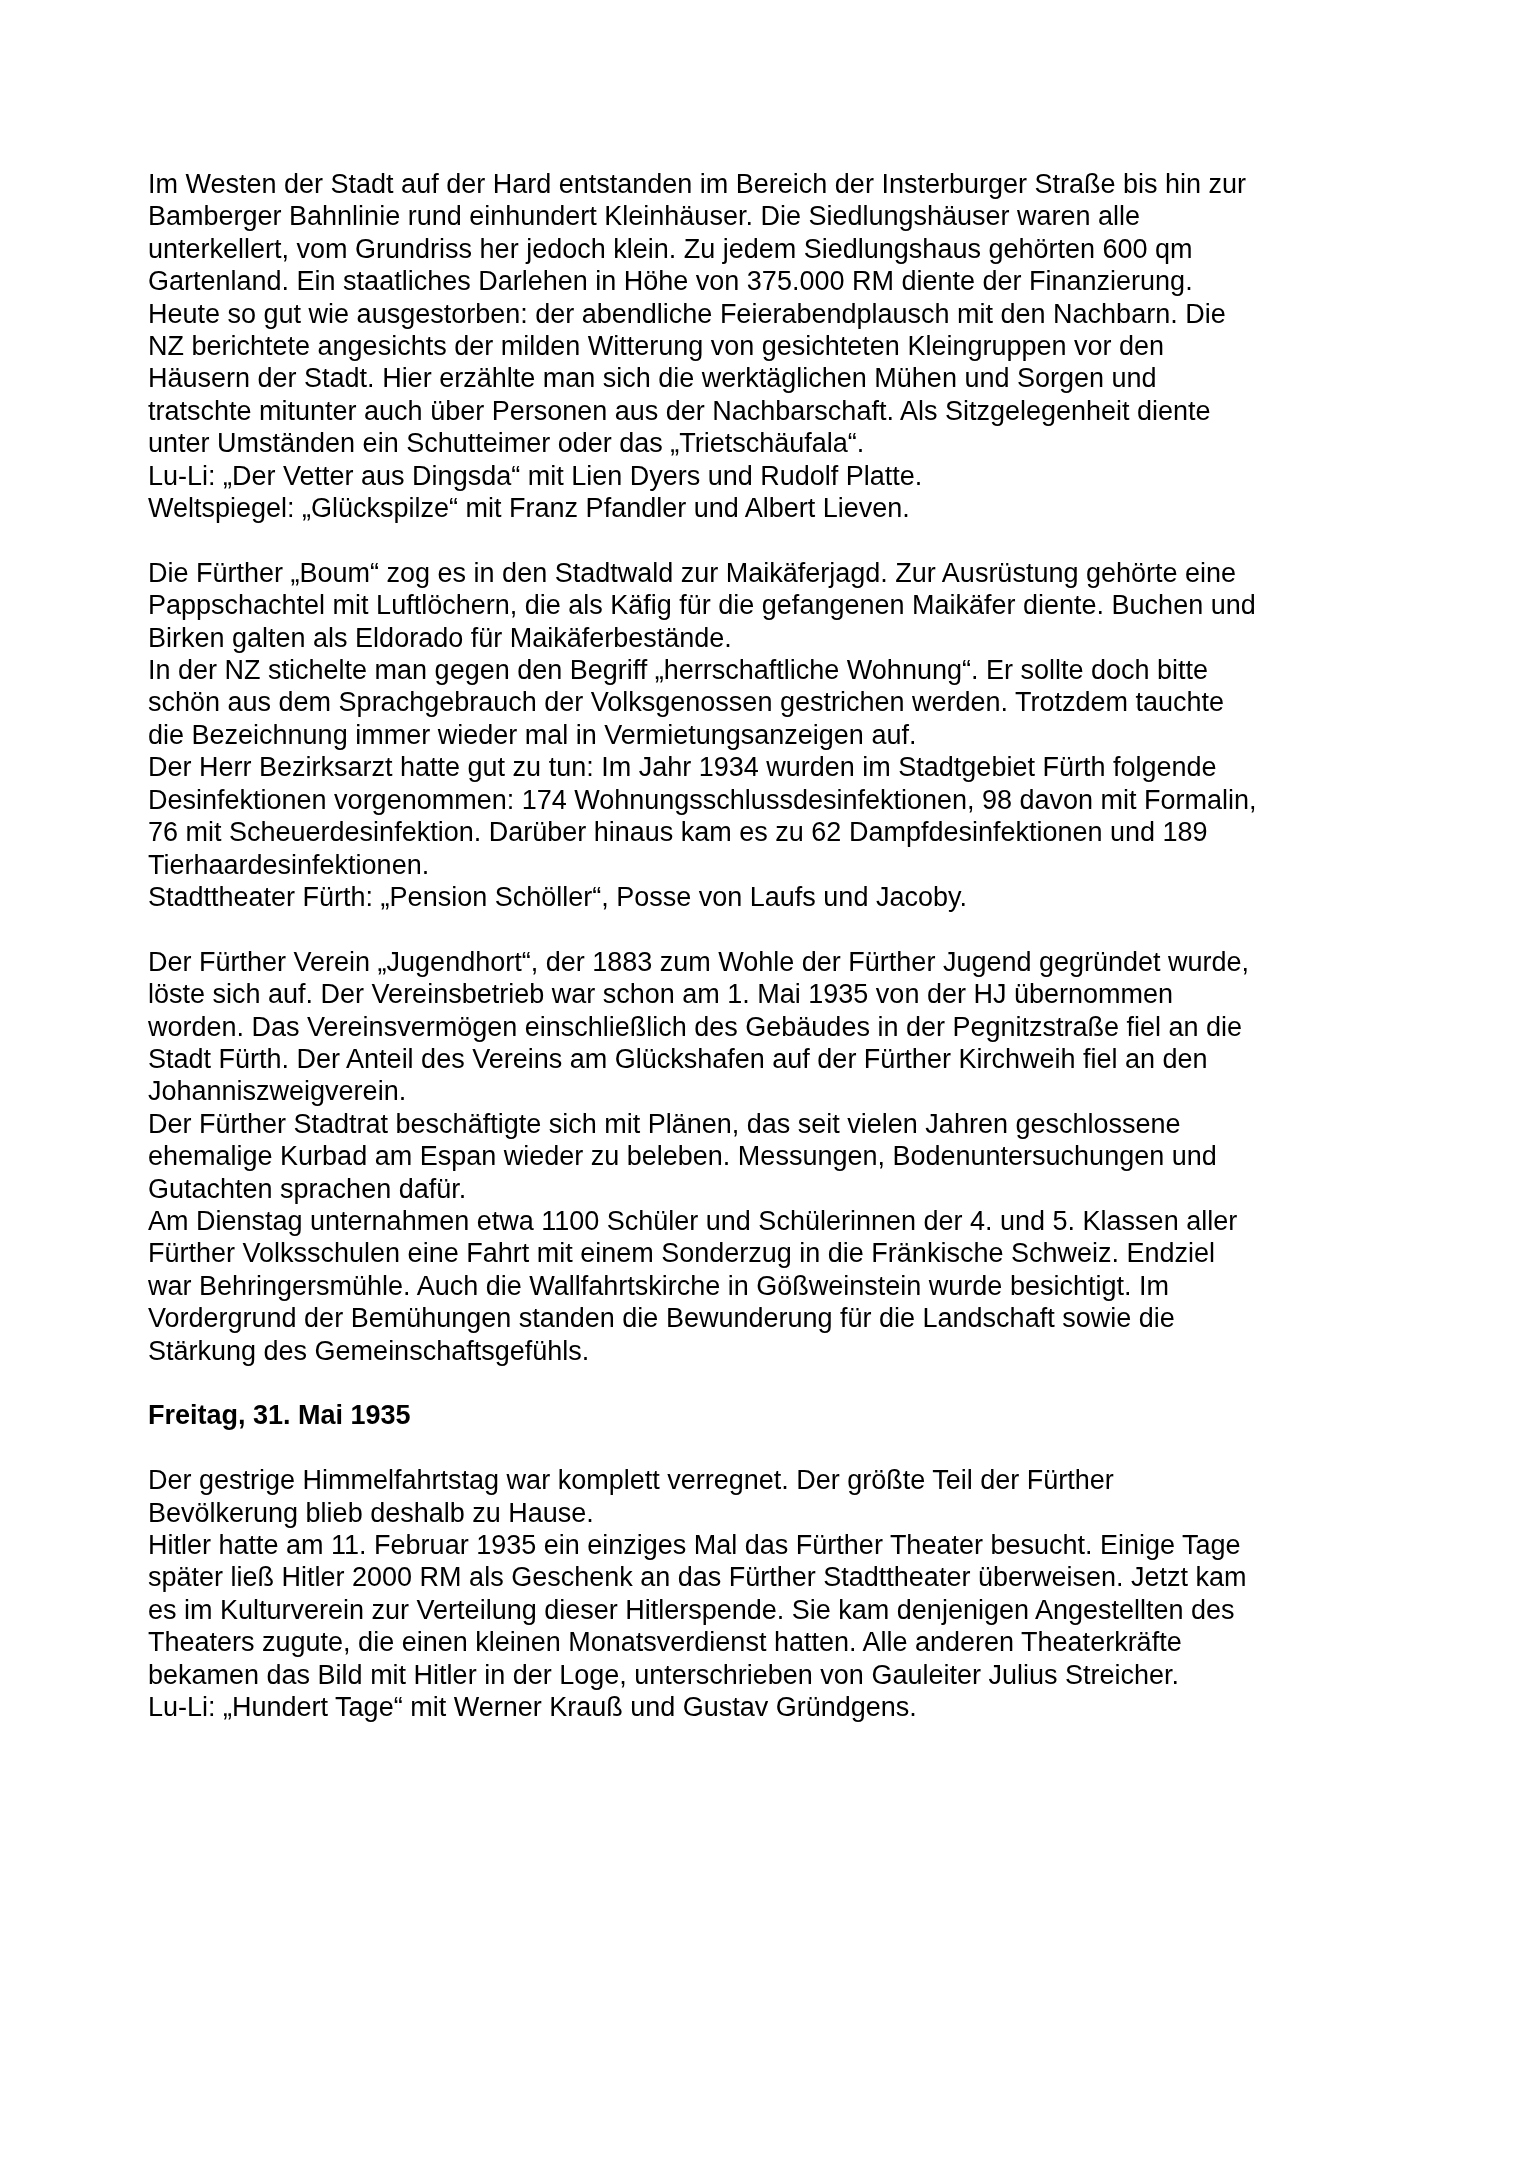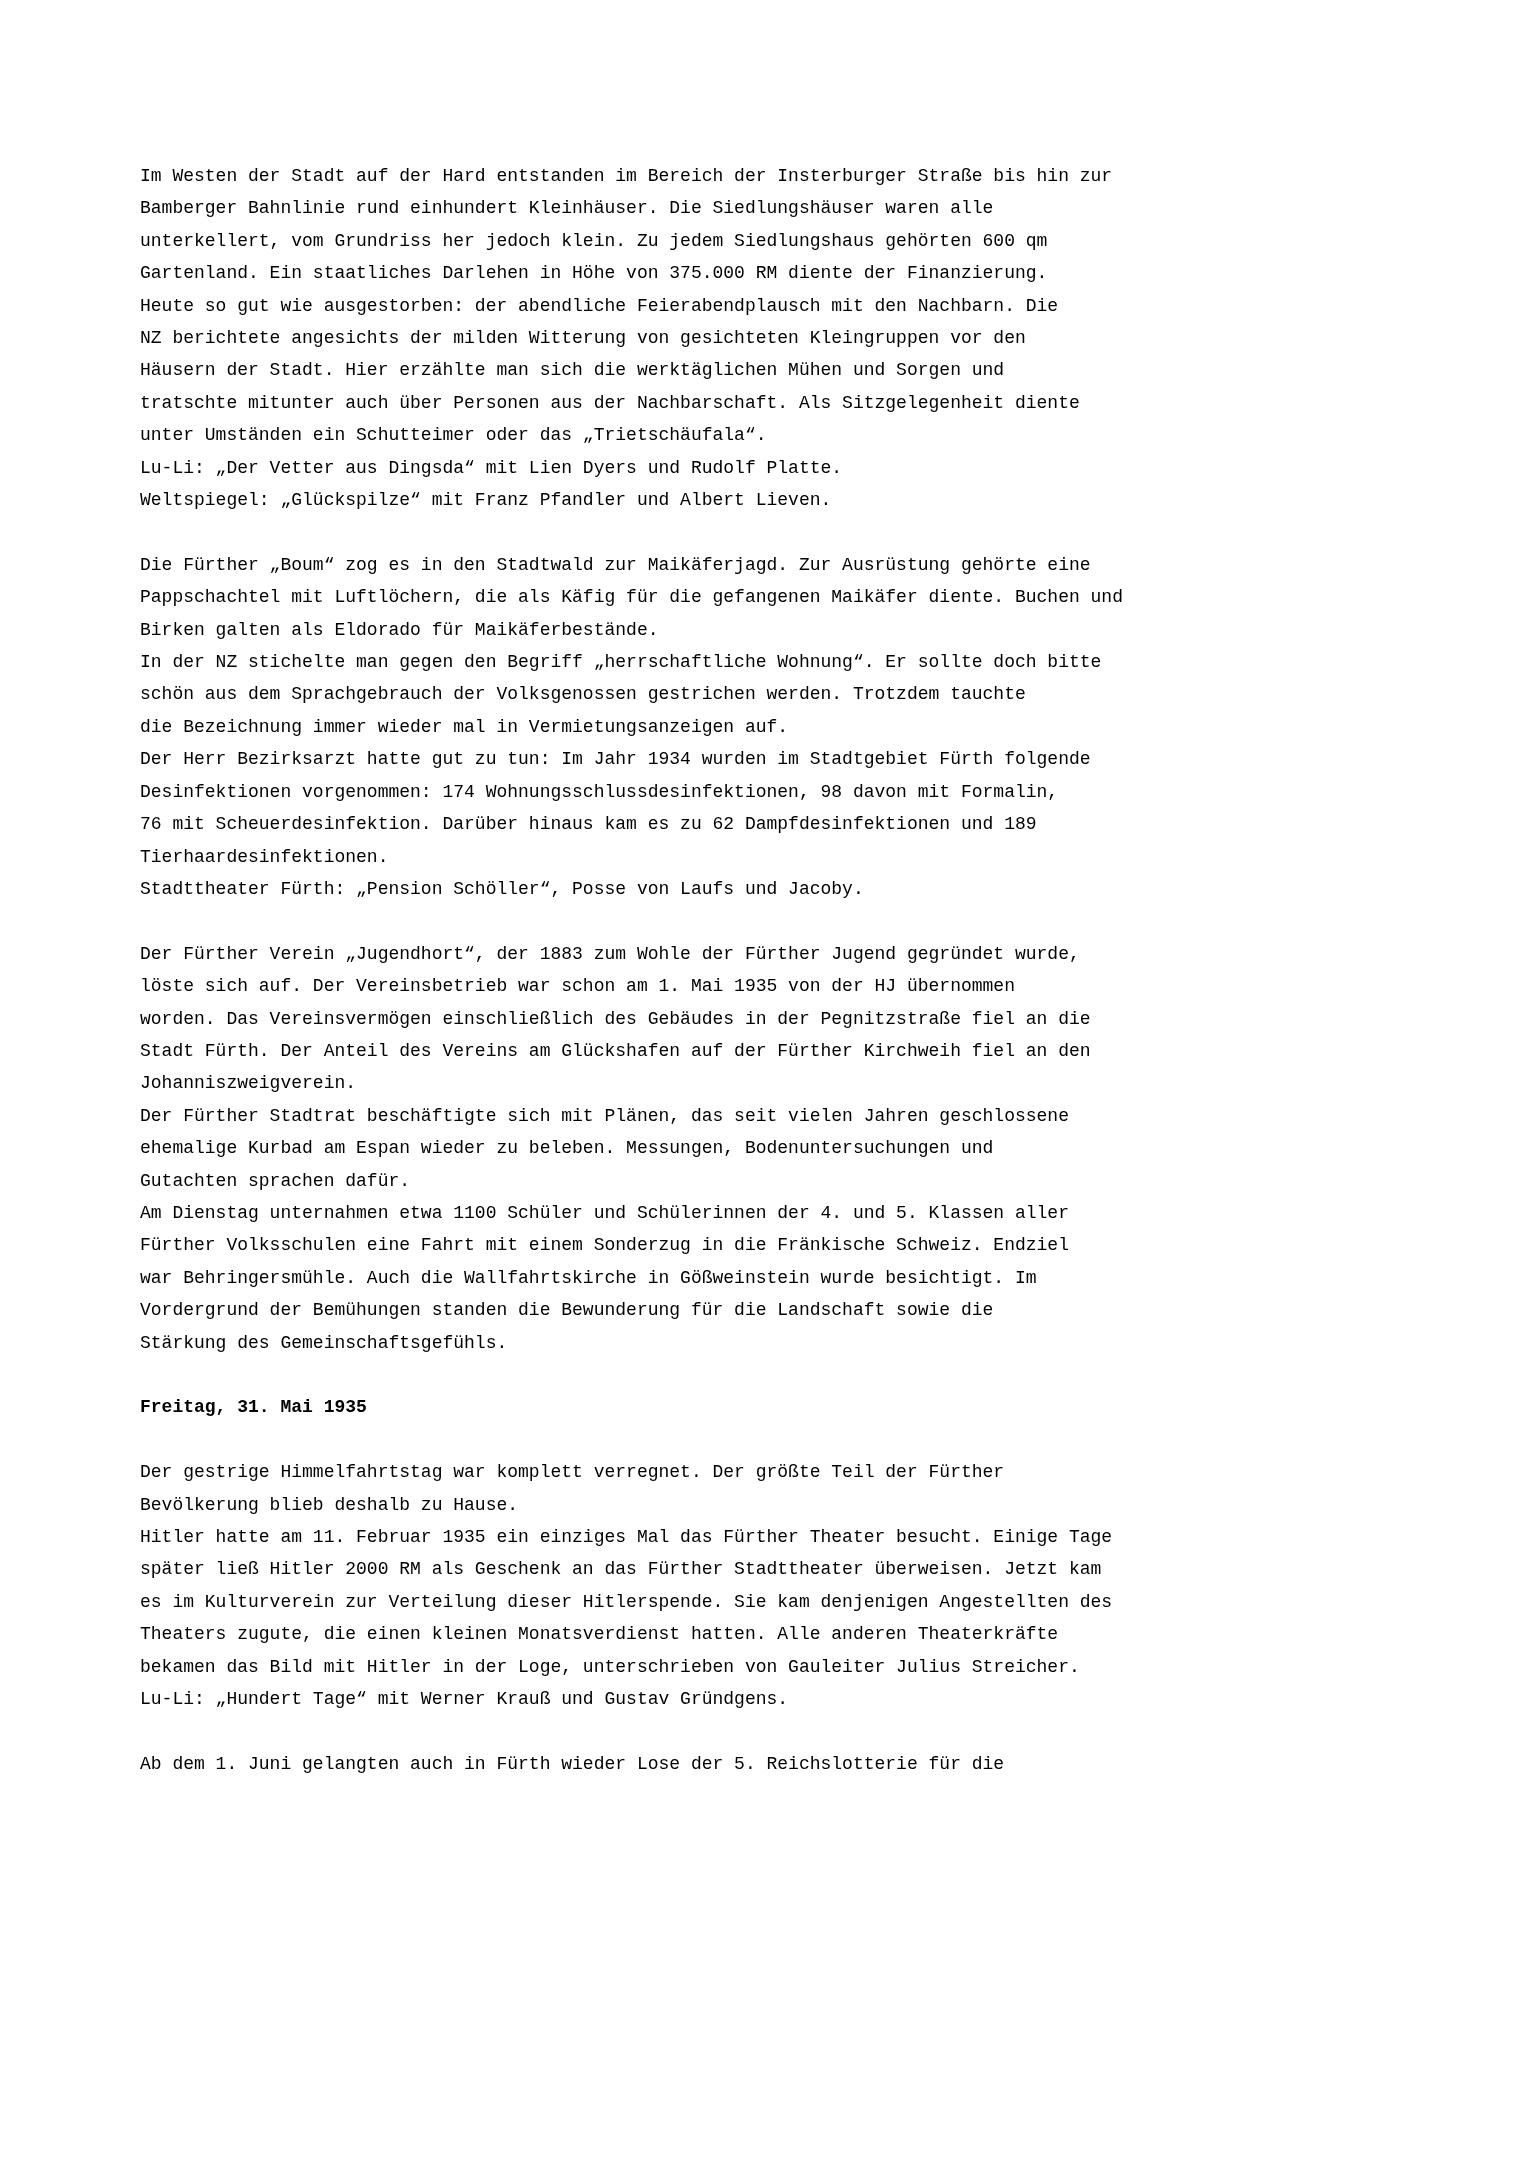--- a/index.html
+++ b/index.html
@@ -15,27 +15,26 @@
   }
   .page {
     box-sizing: border-box;
     width: 1536px;
     height: 2173px;
     padding: 160px 96px 60px 140px;
     overflow: hidden;
     background: #ffffff;
   }
   .block {
-    margin: 0;
-    font-size: 18px;
+    margin: 8px;
+    font-size: 27px;
     line-height: 32.4px;
     white-space: pre;          
     letter-spacing: 0;
     font-weight: normal;
-    font-family: Liberation Mono, monospace;
   }
   .block + .block {
     margin-top: 32.4px;        
   }
   .heading {
     font-weight: bold;
   }
 </style>
 </head>
 <body>
@@ -86,14 +85,13 @@
   <p class="block paragraph">Der gestrige Himmelfahrtstag war komplett verregnet. Der größte Teil der Fürther
 Bevölkerung blieb deshalb zu Hause.
 Hitler hatte am 11. Februar 1935 ein einziges Mal das Fürther Theater besucht. Einige Tage
 später ließ Hitler 2000 RM als Geschenk an das Fürther Stadttheater überweisen. Jetzt kam
 es im Kulturverein zur Verteilung dieser Hitlerspende. Sie kam denjenigen Angestellten des
 Theaters zugute, die einen kleinen Monatsverdienst hatten. Alle anderen Theaterkräfte
 bekamen das Bild mit Hitler in der Loge, unterschrieben von Gauleiter Julius Streicher.
 Lu-Li: „Hundert Tage“ mit Werner Krauß und Gustav Gründgens.</p>
 
 
-  <p class="block paragraph">Ab dem 1. Juni gelangten auch in Fürth wieder Lose der 5. Reichslotterie für die</p>
 </div>
 
 </body></html>

